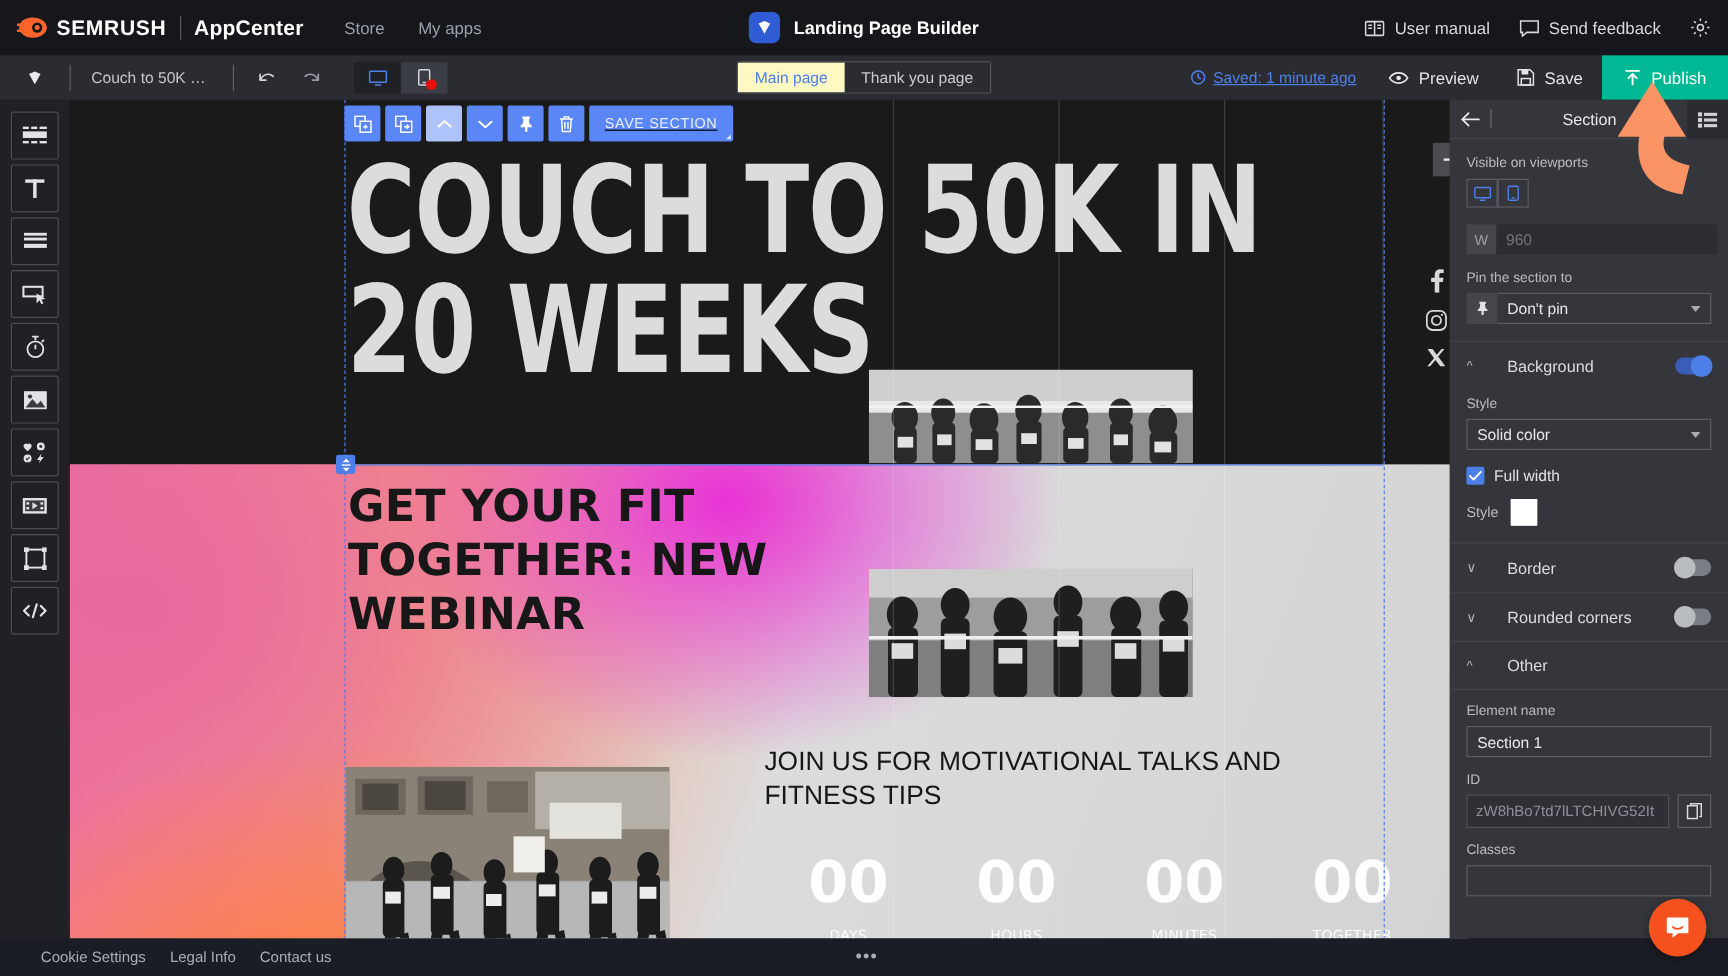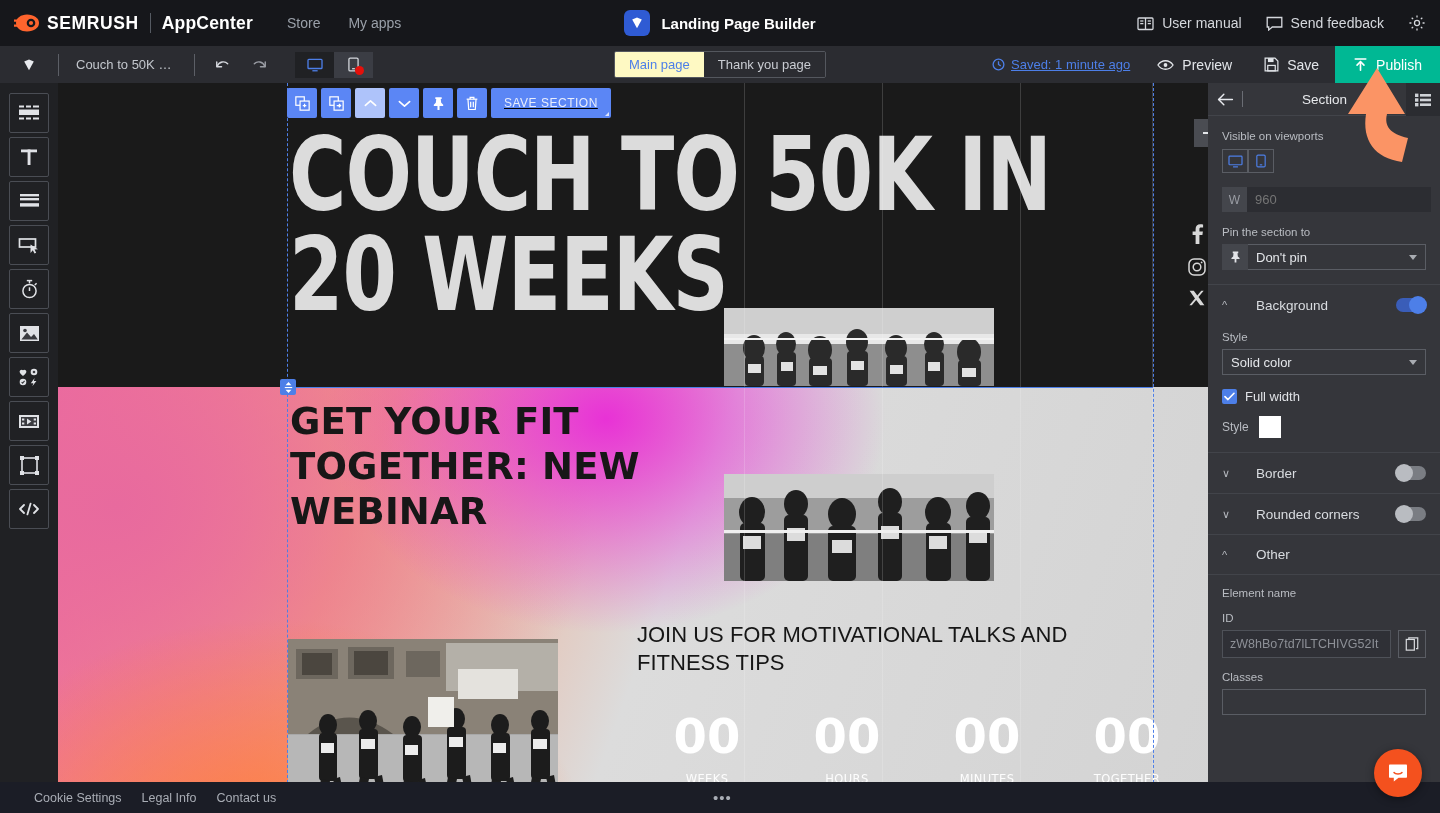--- a/index.html
+++ b/index.html
@@ -779,21 +779,21 @@
           </svg>
         </div>
       </div>
 
       <div class="join-txt">JOIN US FOR MOTIVATIONAL TALKS AND
 FITNESS TIPS</div>
 
       <div class="countdown">
         <div class="cd-cell">
           <div class="cd-num">00</div>
-          <div class="cd-lbl">WEEKS</div>
+          <div class="cd-lbl">DAYS</div>
         </div>
         <div class="cd-cell">
           <div class="cd-num">00</div>
           <div class="cd-lbl">HOURS</div>
         </div>
         <div class="cd-cell">
           <div class="cd-num">00</div>
           <div class="cd-lbl">MINUTES</div>
         </div>
         <div class="cd-cell">
@@ -974,20 +974,21 @@
         </span>
     </div>
 
     <div class="acc-row" style="border-bottom:1px solid #42444a;">
       <span class="acc-chev">^</span>
       <span class="acc-title">Other</span>
     </div>
 
     <div class="psect" style="padding-top:12px;">
       <div class="plabel" style="margin-bottom:0;">Element name</div>
+      <input class="txt-input" value="Section 1" style="">
       <div class="plabel" style="margin-top:13px;margin-bottom:0;">ID</div>
       <div class="id-row">
         <input class="id-input" readonly="" value="zW8hBo7td7lLTCHIVG52It" style="">
         <span class="id-copy">
           <svg width="14" height="15" viewBox="0 0 14 16" fill="none" stroke="#d8dade" stroke-width="1.3">
             <rect x="0.9" y="2.6" width="8.6" height="11.4"></rect>
               <path d="M3.6 2.6V0.9h9.5v11.4h-1.8"></path>
           </svg>
         </span>
       </div>

